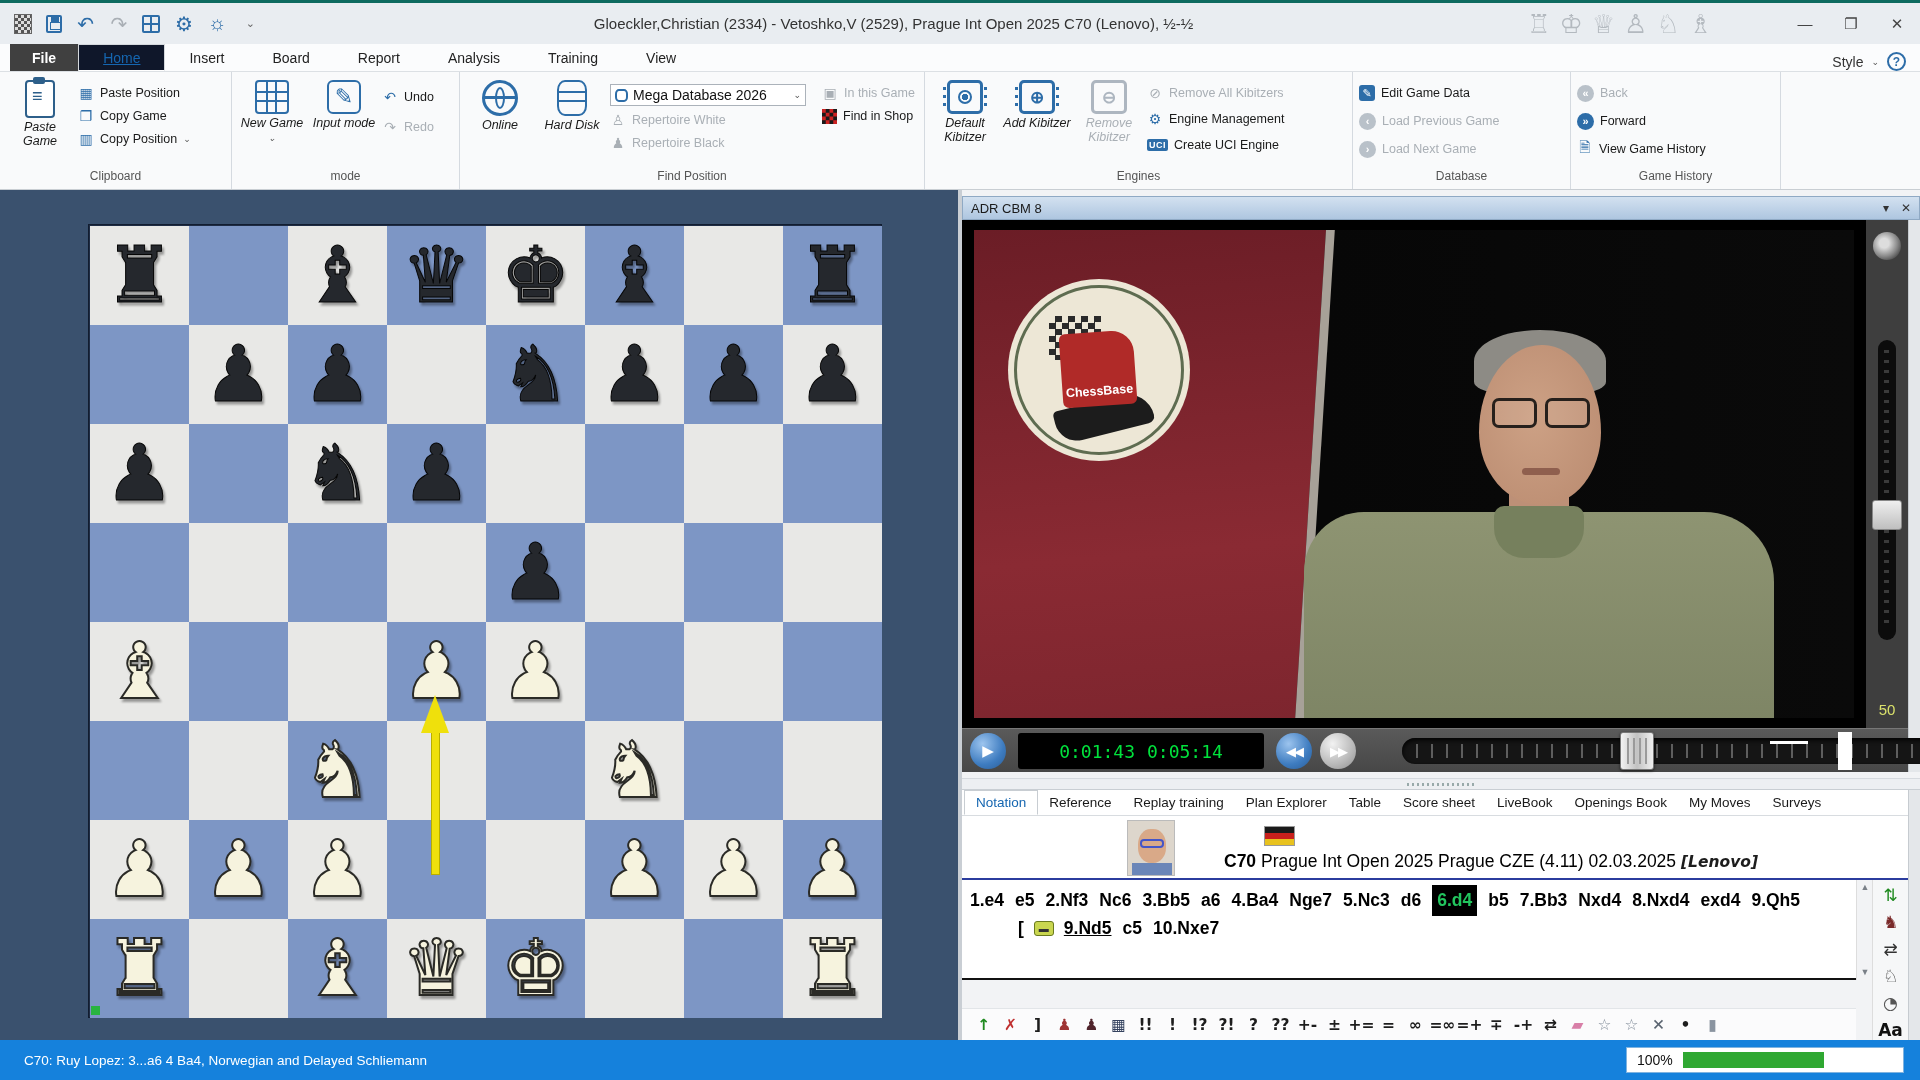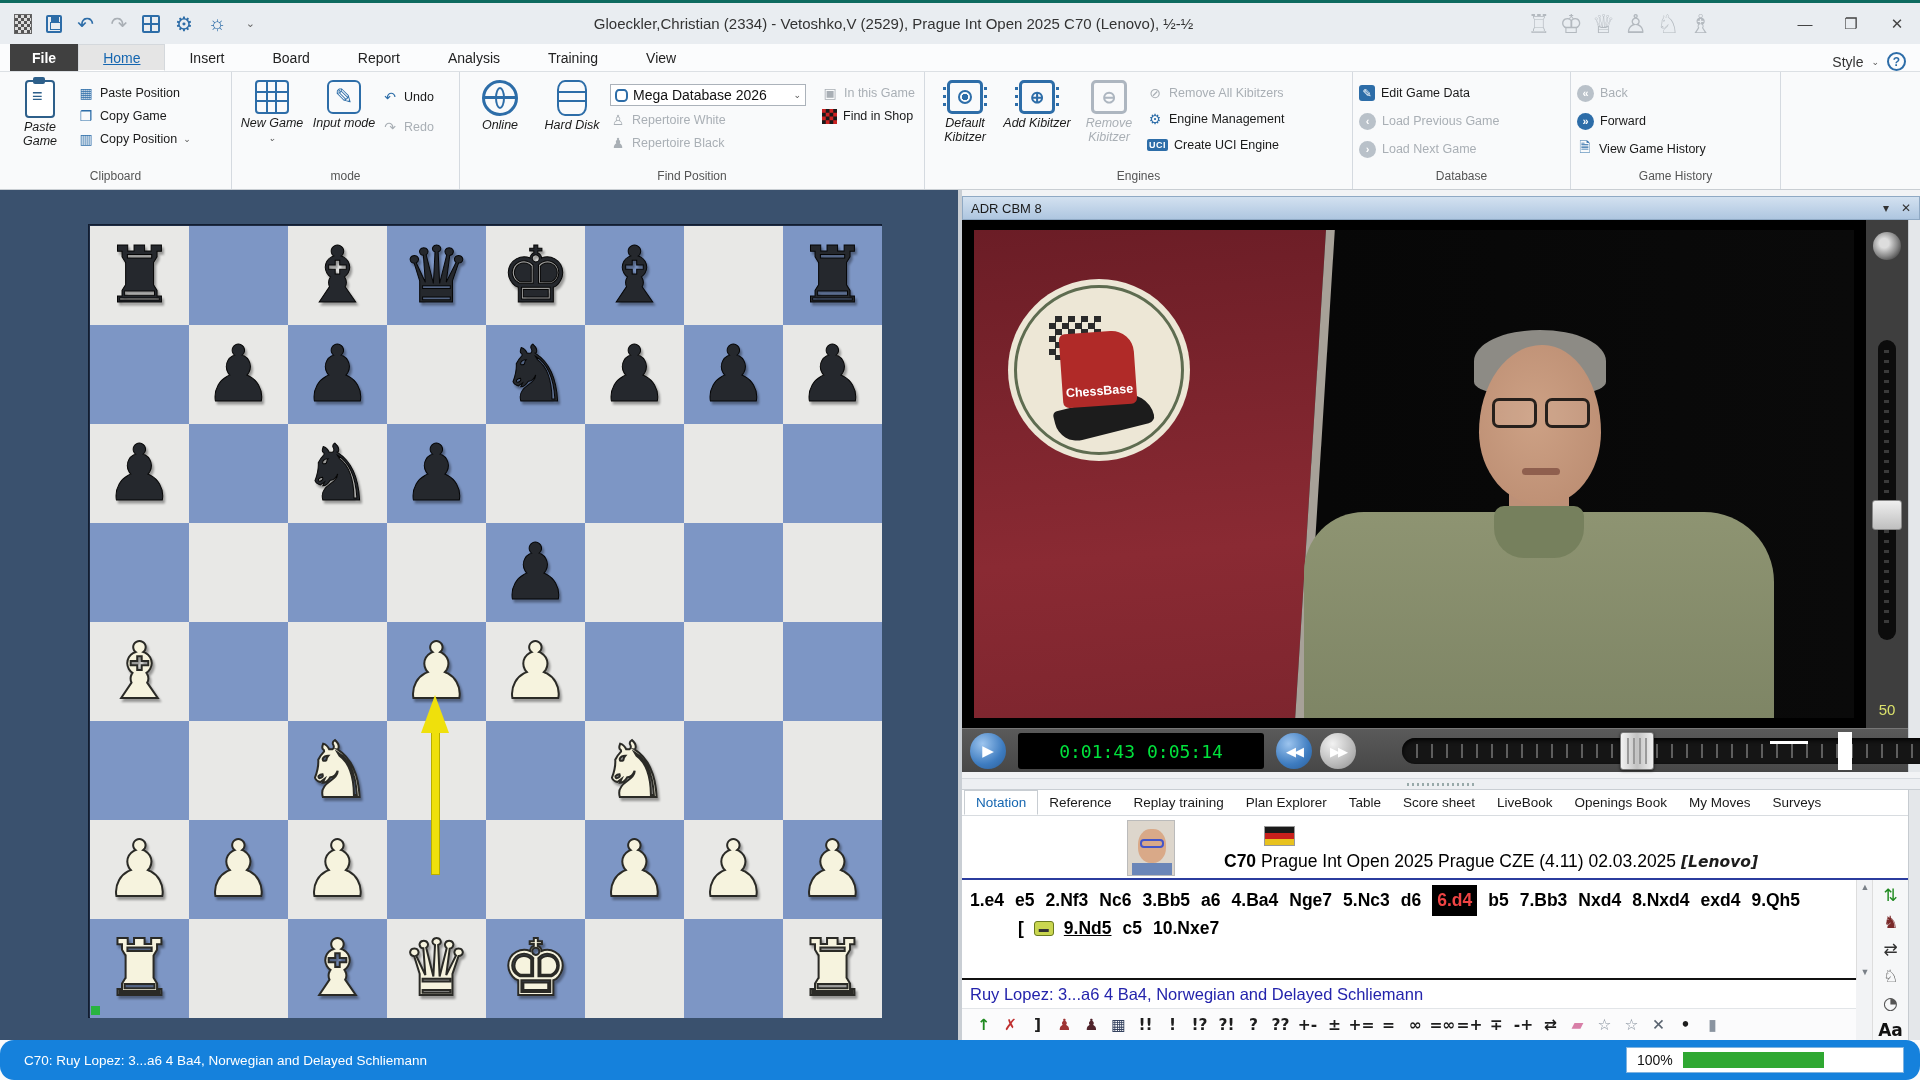--- a/index.html
+++ b/index.html
@@ -18,21 +18,21 @@
   .gray { color:#A9AFB5 !important; }
   #title-text { flex:1; text-align:center; font-size:15px; color:#333; }
   .deco-pieces { display:flex; gap:9px; color:#B3B9BF; font-size:26px; margin-right:70px; font-family:"DejaVu Sans", sans-serif; }
   .winbtns { display:flex; gap:0; }
   .winbtn { width:46px; height:40px; display:flex; align-items:center; justify-content:center; font-size:15px; color:#444; }
 
   
   #tabrow { position:absolute; left:0; top:44px; width:1920px; height:28px; background:#FBFCFD; border-bottom:1px solid #DCE0E4; display:flex; align-items:flex-end; }
   .rtab { height:27px; padding:0 24px; display:flex; align-items:center; font-size:14px; color:#222; }
   .rtab.file { background:#404040; color:#fff; font-weight:bold; margin-left:10px; padding:0 22px; }
-  .rtab.sel { background:#e5e5e5; color:#1566B0; border:1px solid #D4D8DC; border-bottom:1px solid #fff;text-decoration:underline; }
+  .rtab.sel { background:#0f172a; color:#1566B0; border:1px solid #D4D8DC; border-bottom:1px solid #fff;text-decoration:underline; }
   #style-box { margin-left:auto; display:flex; align-items:center; gap:8px; margin-right:14px; font-size:14px; color:#333; }
   .help-circ { width:19px; height:19px; border:2px solid #2D6DA8; border-radius:50%; color:#2D6DA8; font-size:12px; display:flex; align-items:center; justify-content:center; font-weight:bold; }
 
   
   #ribbon { position:absolute; left:0; top:72px; width:1920px; height:118px; background:#F9FAFB; border-bottom:1px solid #C9CED3; display:flex; }
   .rgroup { height:100%; border-right:1px solid #D5DAE0; display:flex; flex-direction:column; padding:4px 6px 0 6px; }
   .rgroup-body { flex:1; display:flex; gap:4px; }
   .rgroup-title { height:20px; text-align:center; font-size:12px; color:#555; }
   .bigbtn { width:68px; display:flex; flex-direction:column; align-items:center; padding-top:4px; gap:2px; }
   .bigbtn .blabel { font-size:12.5px; color:#1a1a1a; text-align:center; line-height:14px;font-style:italic; }
@@ -142,35 +142,35 @@
   #avatar .av-shirt { position:absolute; left:4px; top:42px; width:40px; height:14px; background:#6B86B8; }
   #flag-de { position:absolute; left:302px; top:10px; width:31px; height:20px; display:flex; flex-direction:column; border:1px solid #999; }
   #flag-de i { flex:1; } #flag-de i:nth-child(1){background:#1a1a1a;} #flag-de i:nth-child(2){background:#C8201C;} #flag-de i:nth-child(3){background:#E8C21E;}
   #gh-line1 { position:absolute; left:345px; top:7px; font-size:17.5px; color:#000; }
   #gh-line1 b { font-weight:bold; }
   #gh-line2 { position:absolute; left:262px; top:35px; font-size:17.5px; color:#000; }
   #gh-line2 .eco { font-weight:bold; } #gh-line2 .ann { font-style:italic; }
   #moves-box { position:absolute; left:0; top:690px; width:894px; height:100px; background:#fff; padding:5px 6px 0 8px; border-bottom:2px solid #111; overflow:hidden; }
   #moves-main { font-size:17.5px; font-weight:600; color:#000; line-height:31px; width:860px; }
   .mv { margin-right:11px; display:inline-block; }
-  .mv.hl { background:#000; color:#ef4444; padding:0 5px; }
+  .mv.hl { background:#000; color:#22c55e; padding:0 5px; }
   #variation { margin-top:2px; padding-left:48px; font-size:17.5px; font-weight:600; color:#000; display:flex; align-items:center; gap:10px; }
   .var-ico { width:20px; height:15px; background:#C9D64F; border:1px solid #6A7A1F; border-radius:3px; display:flex; align-items:center; justify-content:center; font-size:10px; color:#333; }
   .mv.link { text-decoration:underline; }
   #mv-scroll { position:absolute; left:894px; top:690px; width:16px; height:100px; background:#F2F3F5; border-left:1px solid #DDD; }
   #mv-scroll .sa { position:absolute; left:0; width:16px; height:15px; color:#7A8088; font-size:9px; text-align:center; line-height:15px; }
   #opening-line { position:absolute; left:0; top:790px; width:894px; height:28px; background:#fff; display:flex; align-items:center; padding-left:8px; font-size:16.5px; color:#2424AC; }
   #ann-bar { position:absolute; left:0; top:818px; width:894px; height:32px; background:#FBFBFC; border-top:1px solid #E2E5E8; display:flex; align-items:center; gap:0; padding-left:8px; }
   .ann { min-width:27px; text-align:center; font-size:15.5px; font-weight:bold; color:#1d1d1d; font-family:"DejaVu Sans", sans-serif; }
   #nt-strip { position:absolute; left:910px; top:690px; width:36px; height:160px; background:#F6F7F8; border-left:1px solid #DDD; display:flex; flex-direction:column; align-items:center; gap:9px; padding-top:6px; }
   .strip-ico { font-size:17px; line-height:18px; font-family:"DejaVu Sans", sans-serif; }
   #nt-edge { position:absolute; left:946px; top:600px; width:12px; height:250px; background:#E4E7EA; border-left:1px solid #C6CBD0; }
 
   
-  #statusbar { position:absolute; left:0; top:1040px; width:1920px; height:40px; background:#1581DC; display:flex; align-items:center;border-radius:14px; }
+  #statusbar { position:absolute; left:0; top:1040px; width:1920px; height:40px; background:#1581DC; display:flex; align-items:center; }
   #status-text { margin-left:24px; font-size:13.5px; color:#fff; }
   #zoom-box { position:absolute; right:16px; top:7px; width:278px; height:26px; background:#fff; border:1px solid #7FB3E0; display:flex; align-items:center; padding-left:10px; gap:10px; }
   #zoom-label { font-size:14px; color:#111; }
   #zoom-track { flex:1; height:16px; margin-right:6px; background:#fff; position:relative; }
   #zoom-fill { position:absolute; left:0; top:0; height:16px; width:66%; background:#2FA832; }
 </style>
 </head>
 <body>
 
 <div id="titlebar">
@@ -631,21 +631,20 @@
     <div id="nt-strip">
         <span class="strip-ico" style="color: rgb(31, 138, 31);">⇅</span>
         <span class="strip-ico" style="color: rgb(122, 42, 42);">♞</span>
         <span class="strip-ico" style="color: rgb(51, 51, 51);">⇄</span>
         <span class="strip-ico" style="color: rgb(51, 51, 51);">♘</span>
         <span class="strip-ico" style="color: rgb(85, 85, 85);">◔</span>
         <span class="strip-ico" style="color: rgb(17, 17, 17); font-weight: bold;">Aa</span>
       </div>
     <div id="nt-edge"></div>
 
-    <div id="opening-line">Ruy Lopez: 3...a6 4 Ba4, Norwegian and Delayed Schliemann</div>
 
     <div id="ann-bar">
         <span class="ann" style="color: rgb(31, 138, 31);">↑</span>
         <span class="ann" style="color: rgb(192, 48, 48);">✗</span>
         <span class="ann">]</span>
         <span class="ann" style="color: rgb(158, 52, 52);">♟</span>
         <span class="ann" style="color: rgb(80, 36, 44);">♟</span>
         <span class="ann" style="color: rgb(51, 65, 94);">▦</span>
         <span class="ann">!!</span>
         <span class="ann">!</span>

